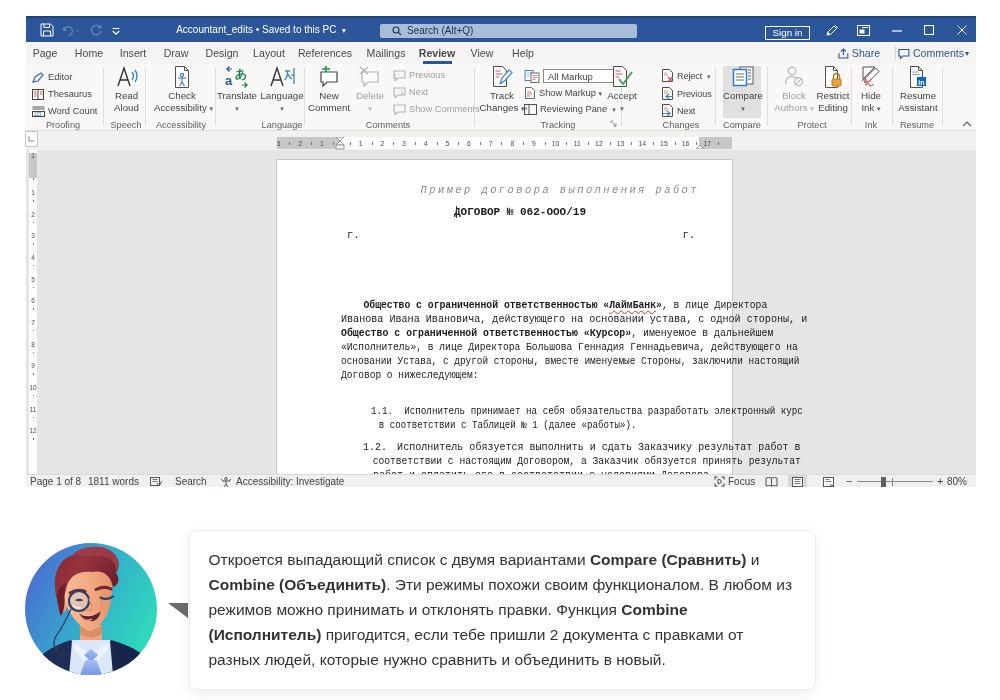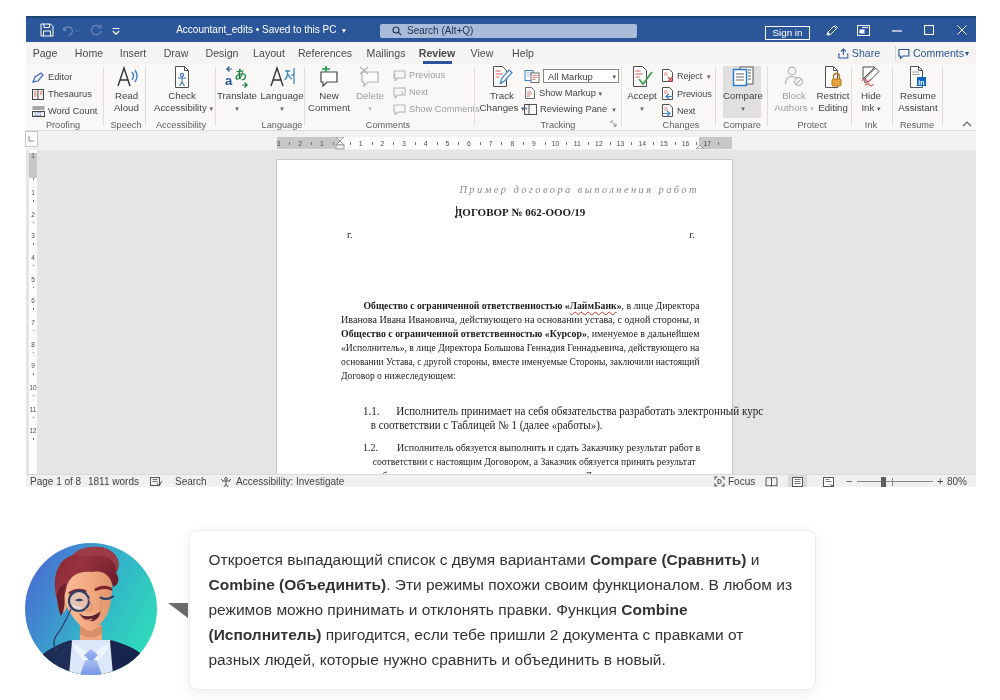--- a/index.html
+++ b/index.html
@@ -34,21 +34,21 @@
 #hruler { position:absolute; left:251px; top:6px; width:455px; height:12px; background:#c9c7c5; font-size:8px; color:#555; }
 #hruler .act { position:absolute; left:62px; top:0; width:360px; height:12px; background:#fdfdfd; }
 .rnum { position:absolute; top:2.5px; transform:translateX(-50%); font-size:6.8px; color:#4e4e4e; }
 .rdot { position:absolute; top:5px; width:1px; height:3px; background:#777; }
 
 #docarea { position:absolute; left:0; top:134px; width:950px; height:324px; background:#e6e5e4; overflow:hidden; }
 #vruler { position:absolute; left:3px; top:0px; width:8px; height:324px; background:#fdfdfd; overflow:hidden; }
 .vnum { position:absolute; left:0; width:8px; text-align:center; font-size:6.5px; color:#4e4e4e; }
 .vdot { position:absolute; left:3.5px; width:1.5px; height:1.5px; background:#777; }
 #page { position:absolute; left:251px; top:10px; width:455px; height:314px; background:#fff; outline:1px solid #c9c7c5; }
-.doc { position:absolute; font-family:Liberation Serif, serif; color:#1a1a1a; }
+.doc { position:absolute; font-family:Liberation Mono, monospace; color:#1a1a1a; }
 .ln { white-space:nowrap; transform-origin:0 50%; }
 .sp { text-decoration:underline wavy #d03020 1px; text-underline-offset:2px; }
 
 #statusbar { position:absolute; left:0; top:458px; width:950px; height:12.5px; background:#f2f0ef; border-top:1px solid #dcdad8; font-size:10px; color:#444; overflow:hidden; }
 #statusbar span { position:absolute; top:0.5px; white-space:nowrap; }
 
 #card { position:absolute; left:189px; top:530px; width:627px; height:160px; background:#fff; border:1px solid #efedec; border-radius:8px; box-shadow:0 3px 14px rgba(0,0,0,0.07); }
 #cardtext { position:absolute; left:18.5px; top:16px; width:590px; font-size:15.5px; line-height:25px; color:#333; }
 #tri { position:absolute; left:168px; top:603px; width:0; height:0; border-top:15.5px solid #6b6b6b; border-left:20.5px solid transparent; }
 #avatar { position:absolute; left:25px; top:543px; }
@@ -217,21 +217,21 @@
           <rect x="0.5" y="0.5" width="12" height="10" fill="none" stroke="#505050"></rect>
           <path d="M5 0.5 v10" stroke="#505050"></path>
           <path d="M1.5 3 l2 1.5 l-2 1.5" fill="#3a6db5"></path>
         </svg>Reviewing Pane&nbsp;&nbsp;<span class="chv">▾</span></div>
     <div class="glabel" style="left:532px">Tracking</div>
     <svg class="abs" style="left:584px;top:56px" width="7" height="7" viewBox="0 0 7 7">
         <path d="M1 1 h2 M1 1 v2 M6 6 h-2.5 M6 6 v-2.5 M2.5 2.5 l3 3 M6 6 l-2 0.0" stroke="#8a8886" stroke-width="0.9" fill="none"></path>
       </svg>
     <div class="sep" style="left:595px"></div>
 
-    <div class="bigbtn" style="left:596px;width:40px"><svg width="22" height="22" viewBox="0 0 22 22">
+    <div class="bigbtn" style="left:576px;width:40px"><svg width="22" height="22" viewBox="0 0 22 22">
           <path d="M2.5 0.5 h9 l4 4 v16 h-13 z" fill="#fff" stroke="#505050"></path>
           <path d="M4.5 5 h5 M4.5 8 h7 M4.5 11 h4" stroke="#d9534f" stroke-width="1"></path>
           <path d="M8 13 l4 5 l9 -12" fill="none" stroke="#3da053" stroke-width="1.8"></path>
         </svg>Accept<br><span class="chv">▾</span></div>
     <div class="smallrow cr" style="left:635px;top:5px"><svg width="14" height="13" viewBox="0 0 14 13">
           <path d="M1.5 0.5 h7 l3 3 v9 h-10 z" fill="#fff" stroke="#505050"></path>
           <path d="M3 4 h3.5 M3 6 h4" stroke="#d9534f" stroke-width="0.7"></path>
           <path d="M7 8 l4.5 4.5 M11.5 8 l-4.5 4.5" stroke="#d9534f" stroke-width="1.4"></path>
         </svg>Reject&nbsp;&nbsp;<span class="chv">▾</span></div>
     <div class="smallrow cr" style="left:635px;top:23px"><svg width="14" height="13" viewBox="0 0 14 13">
@@ -390,21 +390,21 @@
       <div class="abs" style="left:178.5px;top:46px;width:1px;height:12px;background:#333"></div>
       <div class="doc" style="left:64px;top:69px;width:358px;font-size:10.5px"><span style="margin-left:6px">г.</span><span style="float:right;margin-right:4px">г.</span></div>
       <div class="doc" style="left:64px;top:138.5px;width:358px;font-size:10px;line-height:14.07px">
         <div class="ln" style="transform:scaleX(.9752)"><span style="display:inline-block;width:23px"></span><b>Общество с ограниченной ответственностью «<span class="sp">ЛаймБанк</span>»</b>, в лице Директора</div>
         <div class="ln" style="transform:scaleX(1.009)">Иванова Ивана Ивановича, действующего на основании устава, с одной стороны, и</div>
         <div class="ln" style="transform:scaleX(.9868)"><b>Общество с ограниченной ответственностью «Курсор»</b>, именуемое в дальнейшем</div>
         <div class="ln" style="transform:scaleX(.9637)">«Исполнитель», в лице Директора Большова Геннадия Геннадьевича, действующего на</div>
         <div class="ln" style="transform:scaleX(.9433)">основании Устава, с другой стороны, вместе именуемые Стороны, заключили настоящий</div>
         <div class="ln" style="transform:scaleX(.955)">Договор о нижеследующем:</div>
       </div>
-      <div class="doc" style="left:86px;top:245px;width:336px;font-size:12px;line-height:13.85px">
+      <div class="doc" style="left:94px;top:245px;width:336px;font-size:10px;line-height:13.85px">
         <div class="ln" style="transform:scaleX(.9227)"><span style="display:inline-block;width:36px">1.1.</span>Исполнитель принимает на себя обязательства разработать электронный курс</div>
         <div class="ln" style="transform:scaleX(.9134)"><span style="display:inline-block;width:8.5px"></span>в соответствии с Таблицей № 1 (далее «работы»).</div>
       </div>
       <div class="doc" style="left:86px;top:281px;width:336px;font-size:10px;line-height:13.9px">
         <div class="ln" style="transform:scaleX(1.0033)"><span style="display:inline-block;width:34px">1.2.</span>Исполнитель обязуется выполнить и сдать Заказчику результат работ в</div>
         <div class="ln" style="transform:scaleX(.964)"><span style="display:inline-block;width:10px"></span>соответствии с настоящим Договором, а Заказчик обязуется принять результат</div>
         <div class="ln" style="transform:scaleX(1)"><span style="display:inline-block;width:10px"></span>работ и оплатить его в соответствии с условиями Договора.</div>
       </div>
     </div>
   </div>

